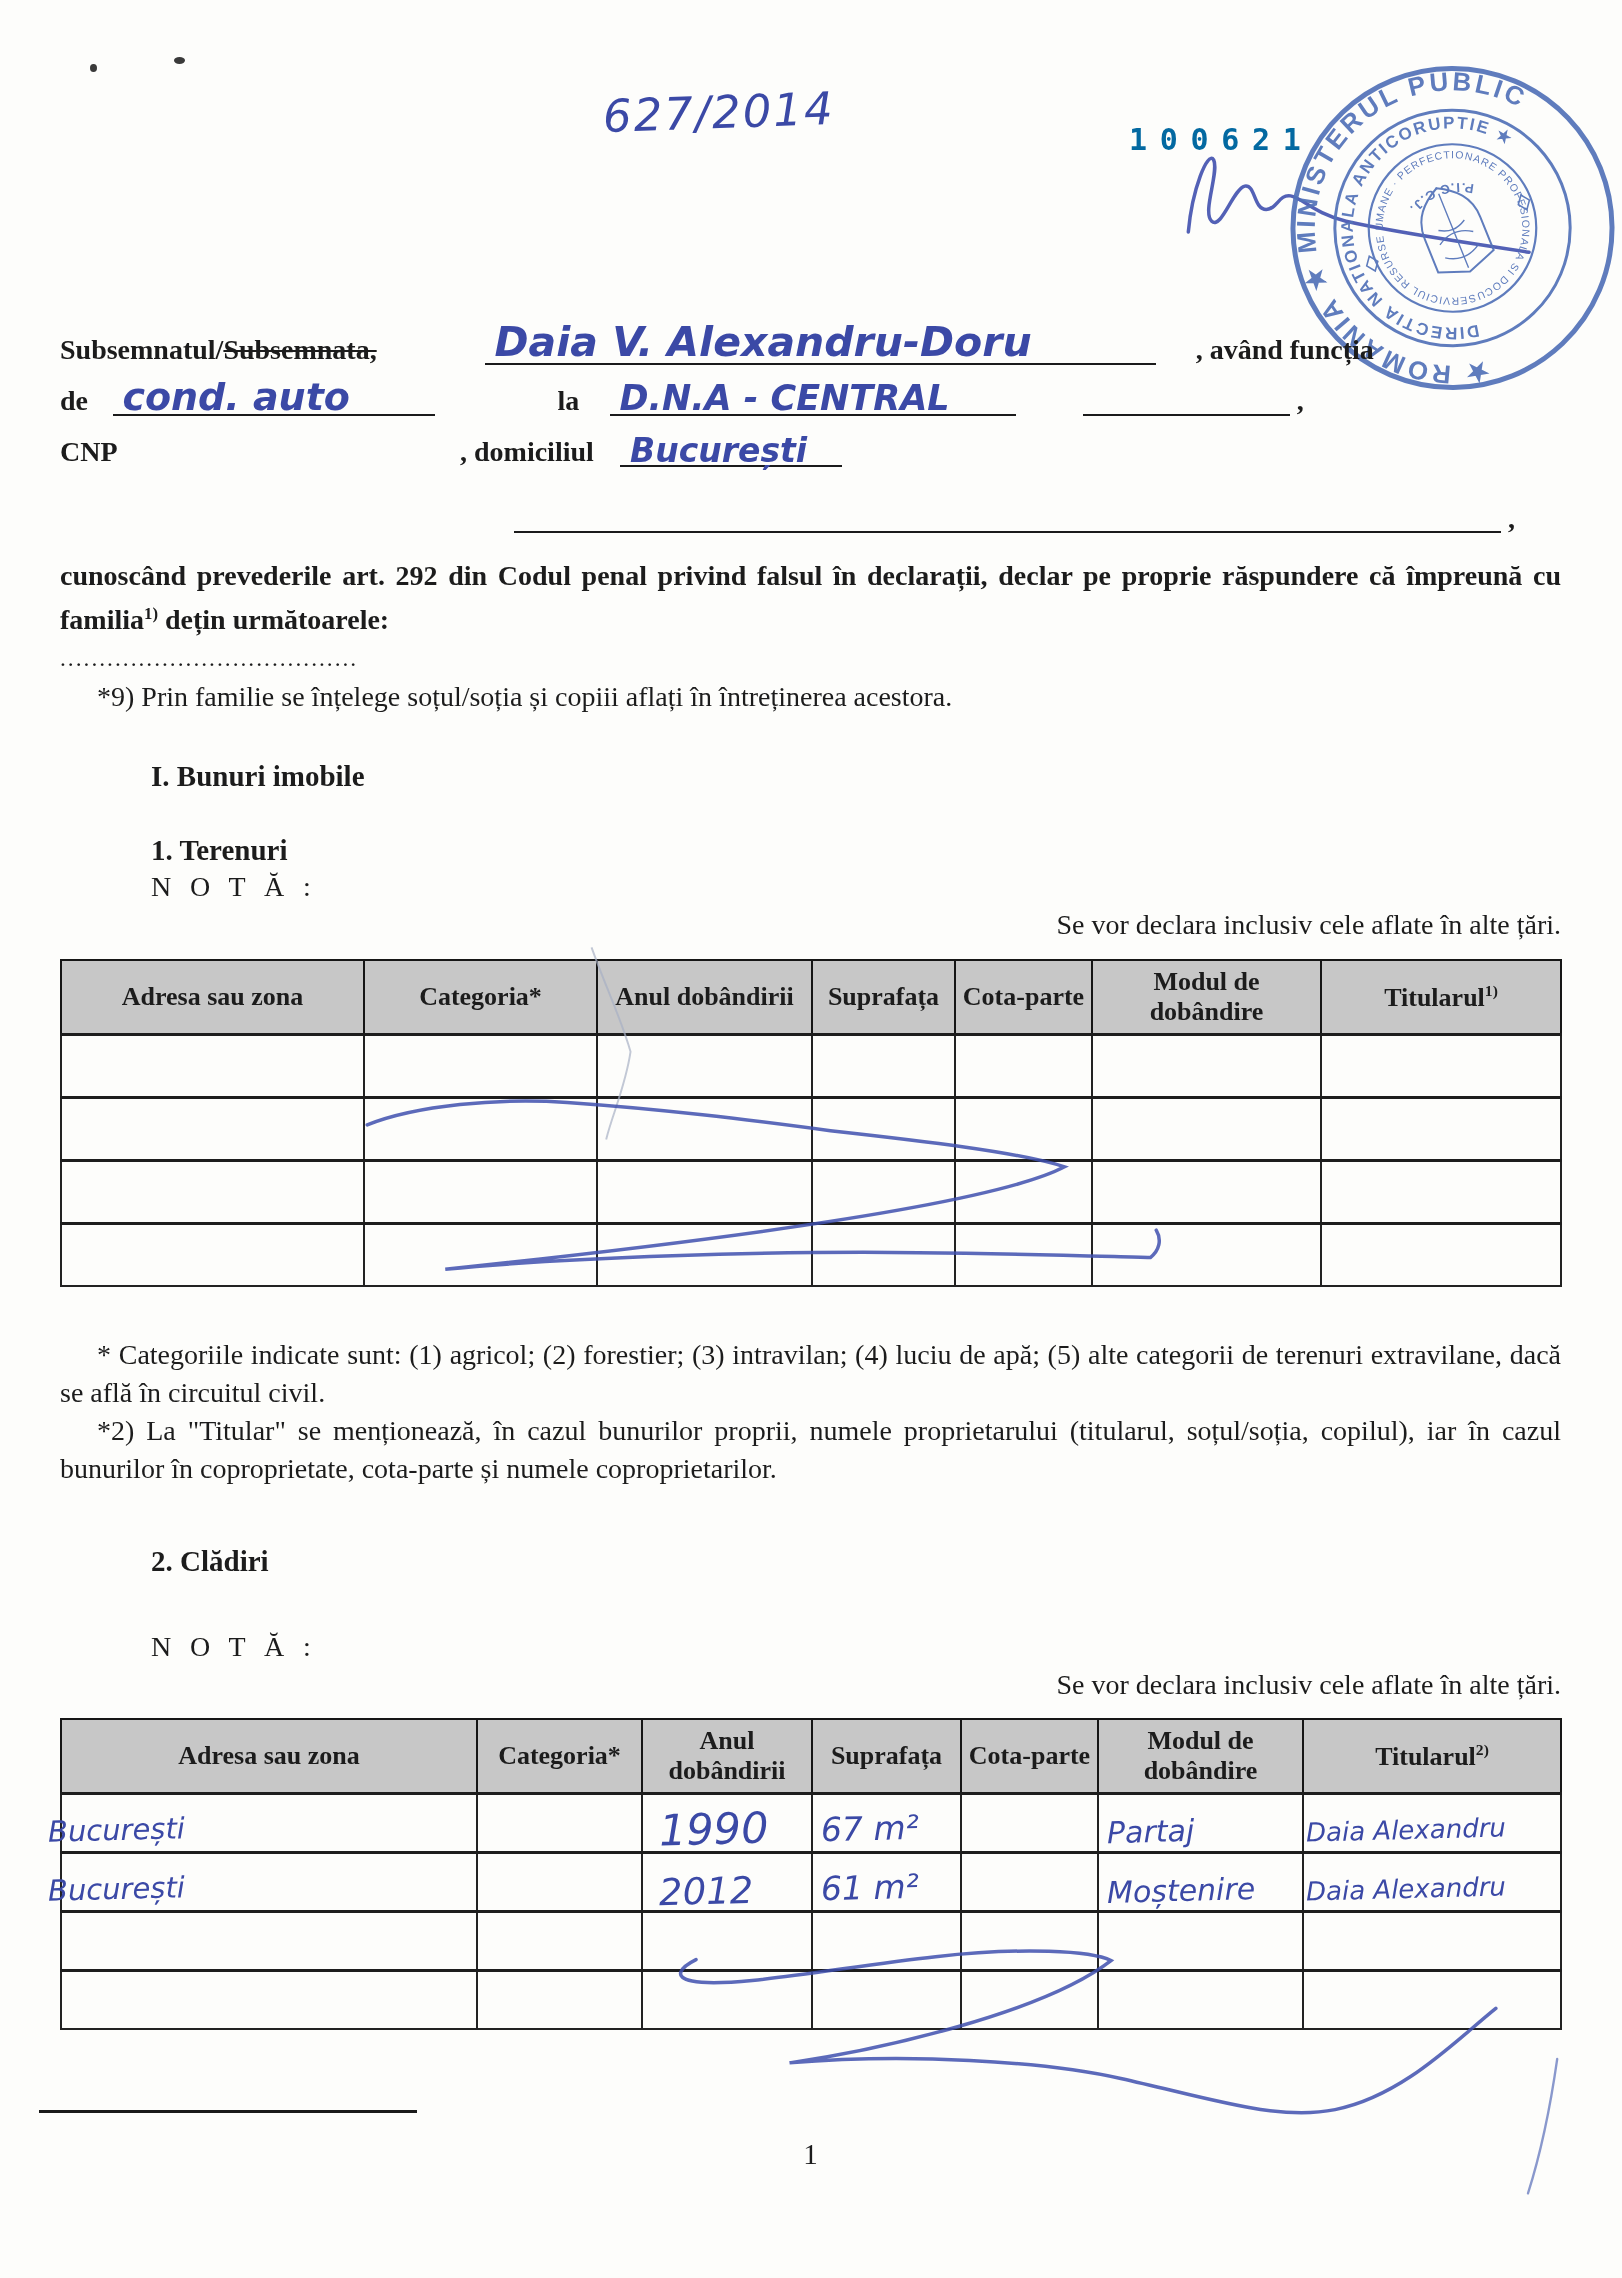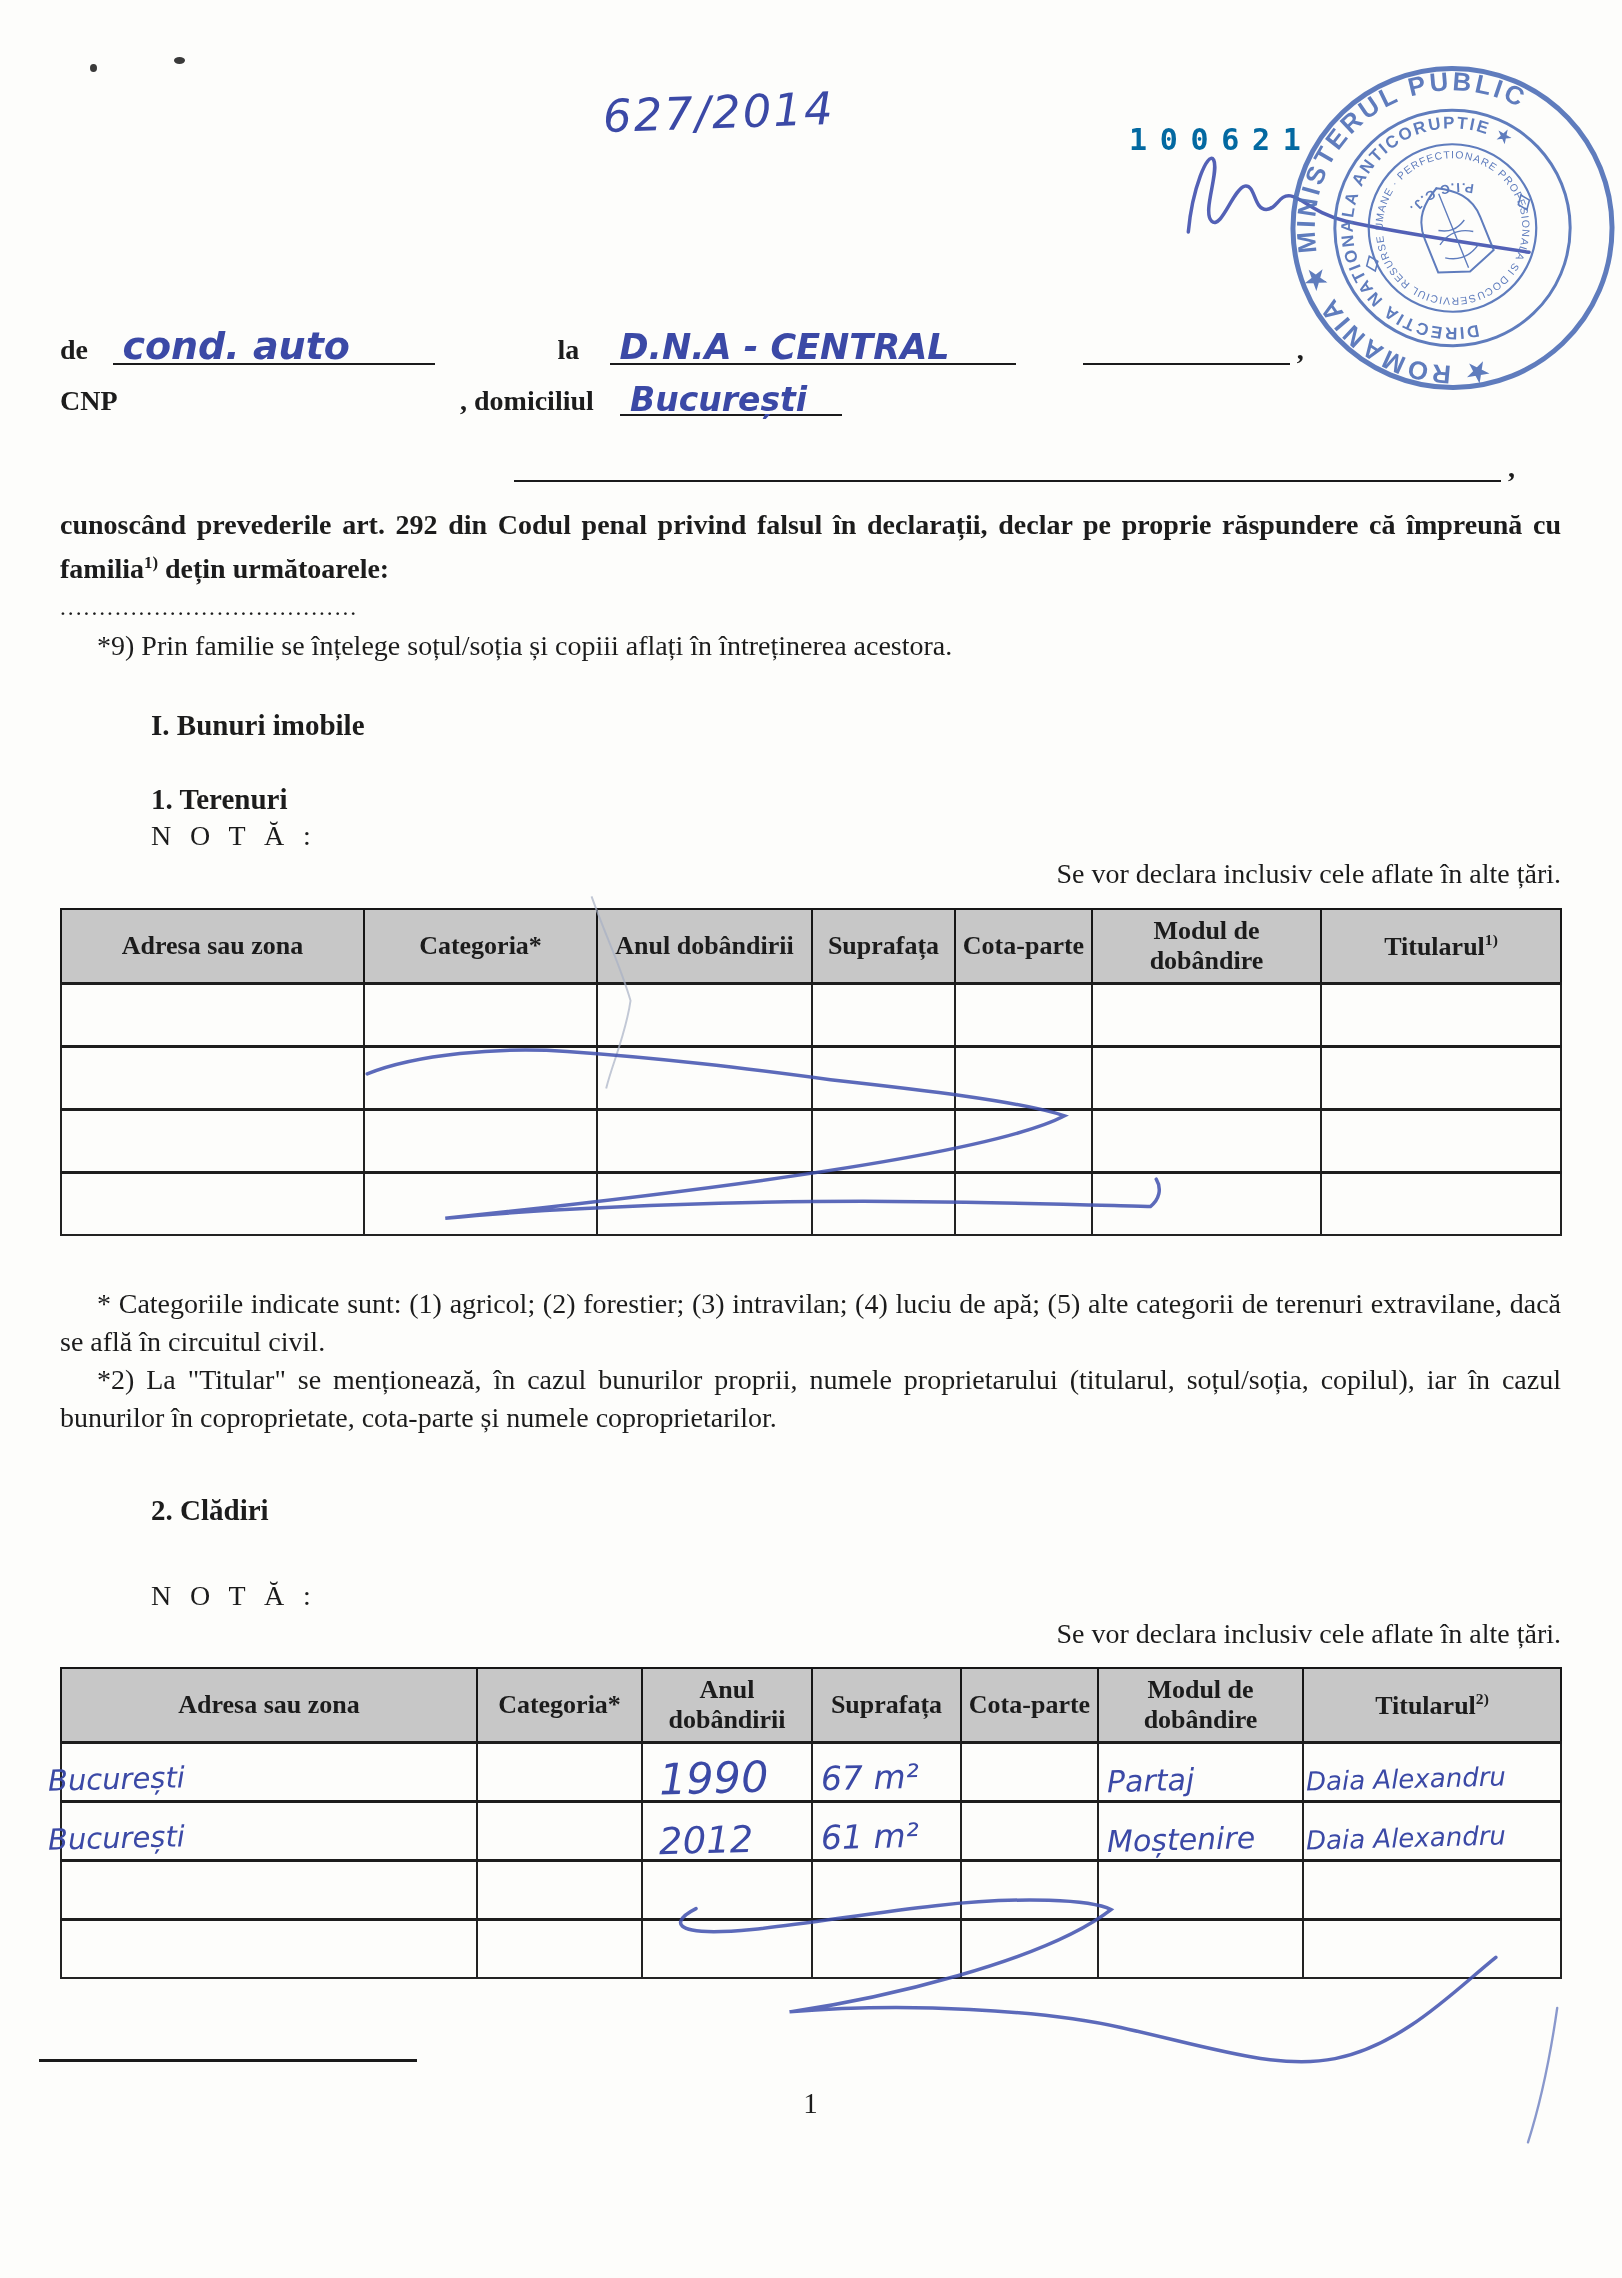--- a/index.html
+++ b/index.html
@@ -104,20 +104,27 @@
           <path d="M170,148 l30,11 v36 c0,22 -13,34 -30,43 c-17,-9 -30,-21 -30,-43 v-36 z"></path>
           <path d="M152,170 c12,-8 24,-8 36,0 M152,184 c12,8 24,8 36,0 M156,198 c10,-6 18,-6 28,0 M170,152 v80" stroke-width="1.4"></path>
           <path d="M88,192 l6,-8 6,8 -6,8 z M252,192 l6,-8 6,8 -6,8 z" stroke-width="1.6"></path>
         </g>
       </g>
     </svg>
   </div>
 
   <div class="flow">
 
+    <div class="line">
+      <span>Subsemnatul/</span><span class="struck">Subsemnata,</span>
+      <span class="blank" style="width:671px;margin-left:101px;">
+        <span class="hw" style="font-size:41px;bottom:0;">Daia V. Alexandru-Doru</span>
+      </span>
+      <span style="margin-left:33px;">, având funcția</span>
+    </div>
 
     <div class="line">
       <span>de</span>
       <span class="blank" style="width:322px;margin-left:17.6px;">
         <span class="hw" style="font-size:38px;">cond. auto</span>
       </span>
       <span style="margin-left:116px;">la</span>
       <span class="blank" style="width:406px;margin-left:23.4px;">
         <span class="hw" style="font-size:35px;">D.N.A - CENTRAL</span>
       </span>

